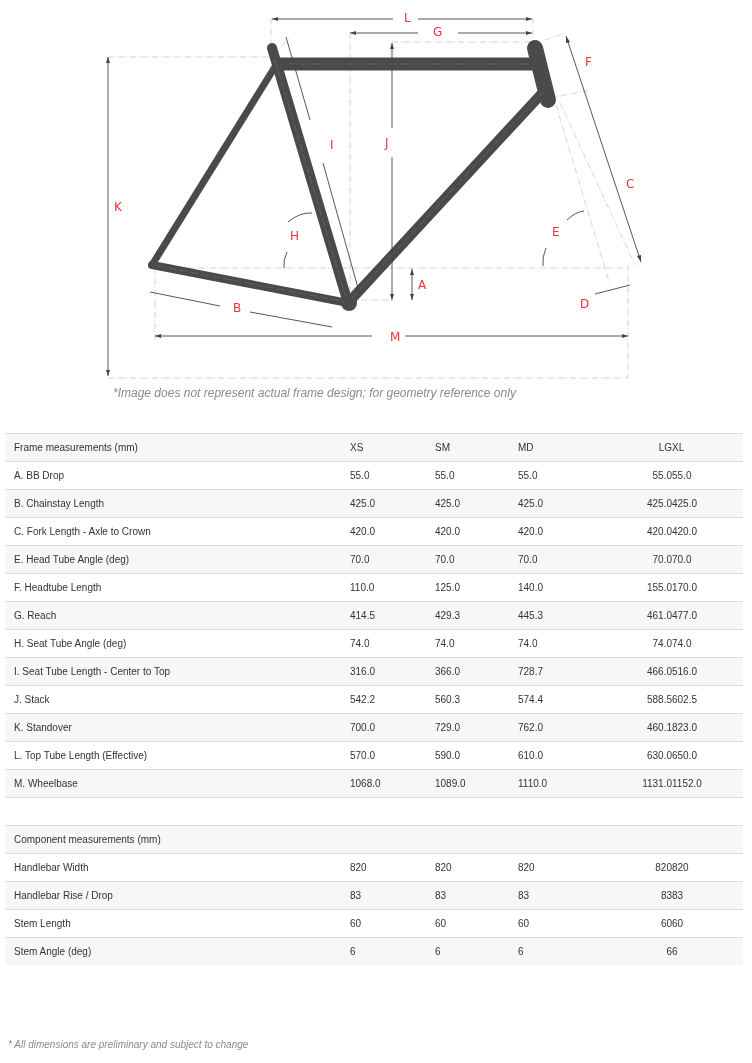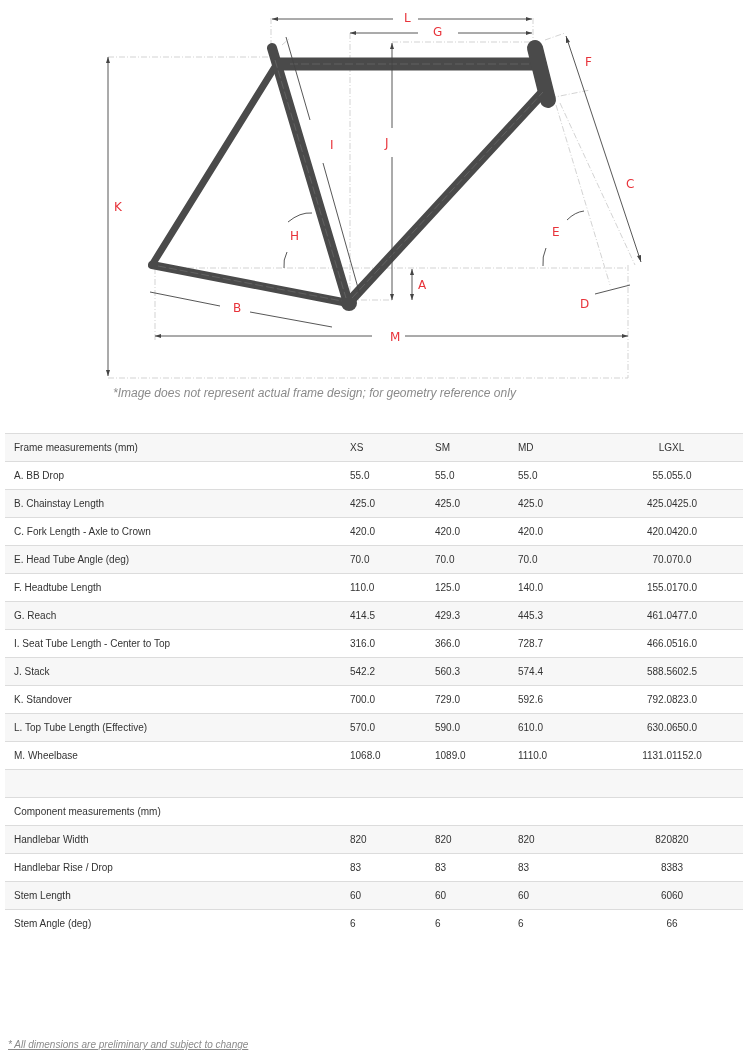--- a/index.html
+++ b/index.html
@@ -17,21 +17,21 @@
                  font-size:10px; color:#333; }
     #geo-table td { height:27px; border-top:1px solid #dcdcdc; padding:0; vertical-align:middle; }
     #geo-table tr:nth-child(odd) td { background:#f7f7f7; }
     #geo-table tr:nth-child(even) td { background:#ffffff; }
     #geo-table td.label { padding-left:9px; width:336px; }
     #geo-table td.c0 { width:85px;margin-top:33px; }
     #geo-table td.c1 { width:83px; }
     #geo-table td.c2 { width:79px; }
     #geo-table td.c3 { width:75px;text-align:right; }
     #geo-table td.c4 { }
-    #foot-note { position:absolute; left:8px; top:1039px; font-size:10px; font-style:italic; color:#8a8a8a;text-decoration:underline; }
+    #foot-note { position:absolute; left:8px; top:1039px; font-size:10px; font-style:italic; color:#8a8a8a; }
     .arrow { fill:#444; }
   </style>
 </head>
 <body>
 
 <svg id="diagram" viewBox="0 0 752 400" xmlns="http://www.w3.org/2000/svg">
 
   <g>
     <path class="guide" d="M108 57 L272 57"></path>
     <path class="guide" d="M108 378 L628 378"></path>
@@ -184,41 +184,49 @@
       </tr>
       <tr>
         <td class="label">G. Reach</td>
         <td class="c0">414.5</td>
         <td class="c1">429.3</td>
         <td class="c2">445.3</td>
         <td class="c3">461.0</td>
         <td class="c4">477.0</td>
       </tr>
       <tr>
+        <td class="label">H. Seat Tube Angle (deg)</td>
+        <td class="c0">74.0</td>
+        <td class="c1">74.0</td>
+        <td class="c2">74.0</td>
+        <td class="c3">74.0</td>
+        <td class="c4">74.0</td>
+      </tr>
+      <tr>
         <td class="label">I. Seat Tube Length - Center to Top</td>
         <td class="c0">316.0</td>
         <td class="c1">366.0</td>
         <td class="c2">728.7</td>
         <td class="c3">466.0</td>
         <td class="c4">516.0</td>
       </tr>
       <tr>
         <td class="label">J. Stack</td>
         <td class="c0">542.2</td>
         <td class="c1">560.3</td>
         <td class="c2">574.4</td>
         <td class="c3">588.5</td>
         <td class="c4">602.5</td>
       </tr>
       <tr>
         <td class="label">K. Standover</td>
         <td class="c0">700.0</td>
         <td class="c1">729.0</td>
-        <td class="c2">592.6</td>
-        <td class="c3">792.0</td>
+        <td class="c2">762.0</td>
+        <td class="c3">460.1</td>
         <td class="c4">823.0</td>
       </tr>
       <tr>
         <td class="label">L. Top Tube Length (Effective)</td>
         <td class="c0">570.0</td>
         <td class="c1">590.0</td>
         <td class="c2">610.0</td>
         <td class="c3">630.0</td>
         <td class="c4">650.0</td>
       </tr>

